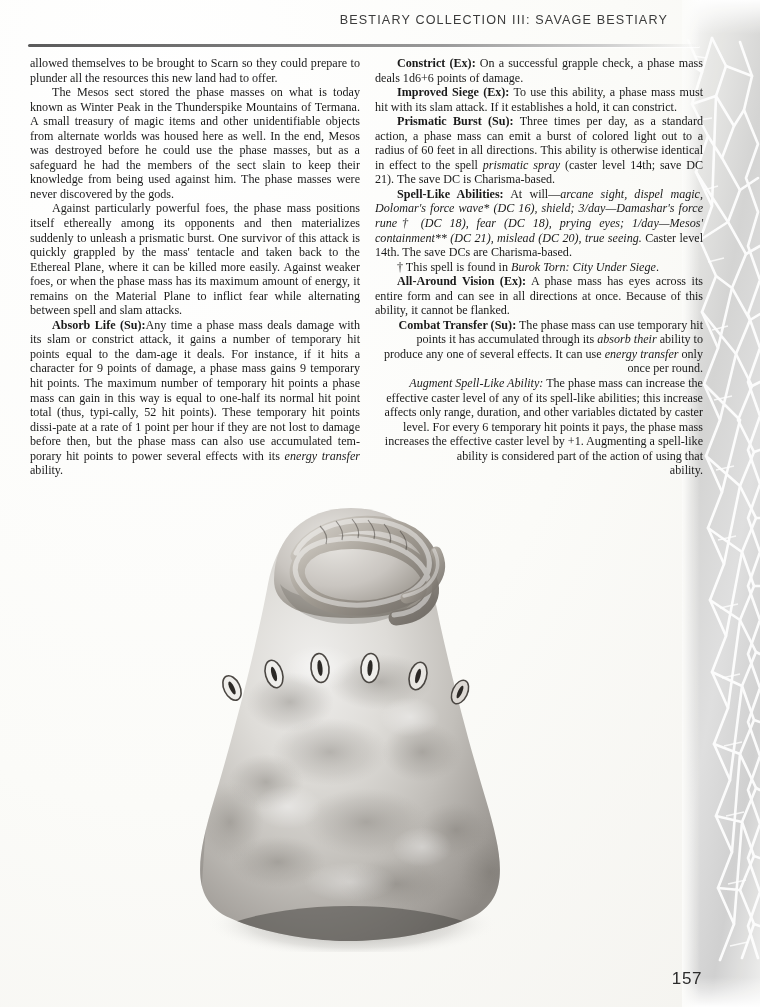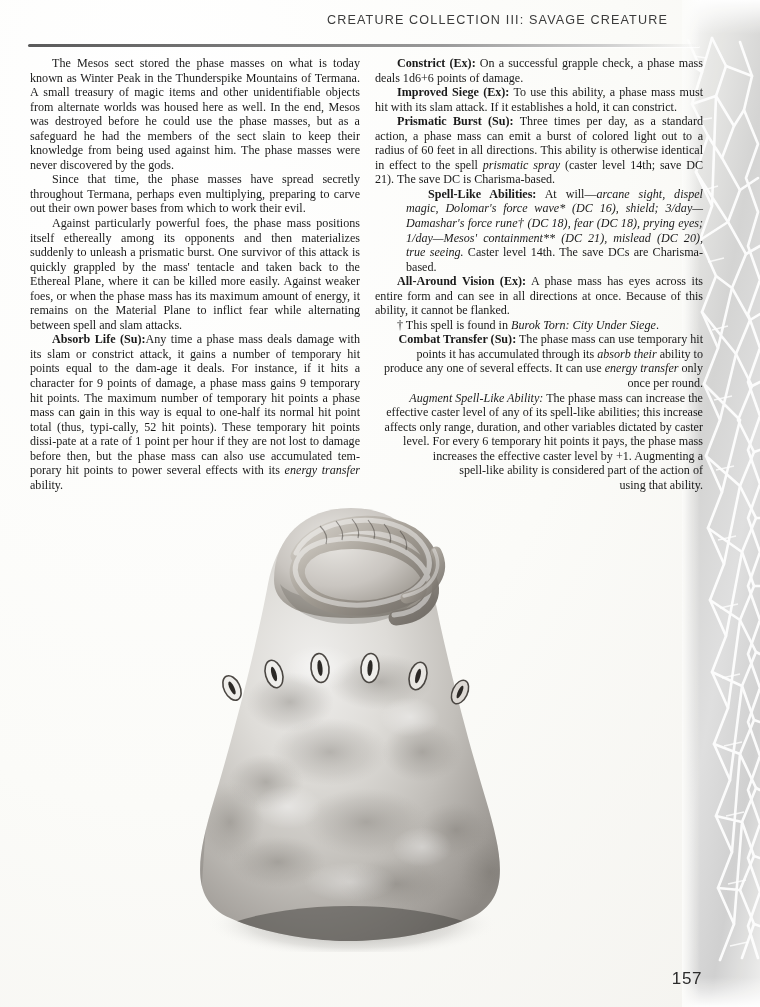--- a/index.html
+++ b/index.html
@@ -132,21 +132,21 @@
     </g>
     <g stroke="#ffffff" fill="none" stroke-width="1.4" opacity="0.8">
       <path d="M12,56 L24,58 M16,120 L30,118 M22,190 L36,186 M26,262 L42,258 M30,330 L46,326 M32,400 L50,396 M34,470 L52,466 M36,540 L54,536 M38,608 L56,604 M40,678 L58,674 M42,746 L60,742 M44,816 L62,812 M46,884 L64,880 M48,946 L66,942"></path>
     </g>
   </svg>
   <div class="fadeTop"></div>
   <div class="fadeBot"></div>
   <div class="fadeLeft"></div>
 </div>
 
-<div id="runhead">CREATURE COLLECTION III: SAVAGE CREATURE</div>
+<div id="runhead">BESTIARY COLLECTION III: SAVAGE BESTIARY</div>
 <div id="headrule"></div>
 
 <div id="art">
   <svg viewBox="0 0 360 500">
     <defs>
       <radialGradient id="body" cx="38%" cy="36%" r="78%">
         <stop offset="0%" stop-color="#efeeec"></stop>
         <stop offset="32%" stop-color="#dedcd8"></stop>
         <stop offset="62%" stop-color="#c2bfba"></stop>
         <stop offset="88%" stop-color="#a09c97"></stop>
@@ -314,22 +314,22 @@
   <div class="shaper" style="height:15px;width:200px;"></div>
   <div class="shaper" style="height:15px;width:204px;"></div>
   <div class="shaper" style="height:15px;width:208px;"></div>
   <div class="shaper" style="height:15px;width:212px;"></div>
   <div class="shaper" style="height:15px;width:216px;"></div>
   <div class="shaper" style="height:15px;width:220px;"></div>
   <div class="shaper" style="height:15px;width:224px;"></div>
   <div class="shaper" style="height:15px;width:228px;"></div>
   <div class="shaper" style="height:15px;width:230px;"></div>
 
+  <p class="noind">allowed themselves to be brought to Scarn so they could prepare to plunder all the resources this new land had to offer.</p>
   <p>The Mesos sect stored the phase masses on what is today known as Winter Peak in the Thunderspike Mountains of Termana. A small treasury of magic items and other unidentifiable objects from alternate worlds was housed here as well. In the end, Mesos was destroyed before he could use the phase masses, but as a safeguard he had the members of the sect slain to keep their knowledge from being used against him. The phase masses were never discovered by the gods.</p>
-  <p>Since that time, the phase masses have spread secretly throughout Termana, perhaps even multiplying, preparing to carve out their own power bases from which to work their evil.</p>
 
 
   <p>Against particularly powerful foes, the phase mass positions itself ethereally among its opponents and then materializes suddenly to unleash a prismatic burst. One survivor of this attack is quickly grappled by the mass' tentacle and taken back to the Ethereal Plane, where it can be killed more easily. Against weaker foes, or when the phase mass has its maximum amount of energy, it remains on the Material Plane to inflict fear while alternating between spell and slam attacks.</p>
 
   <p><b>Absorb Life (Su):</b><span>Any time a phase mass deals damage with its slam or constrict attack, it gains a number of temporary hit points equal to the dam-age it deals. For instance, if it hits a character for 9 points of damage, a phase mass gains 9 temporary hit points. The maximum number of temporary hit points a phase mass can gain in this way is equal to one-half its normal hit point total (thus, typi-cally, 52 hit points). These temporary hit points dissi-pate at a rate of 1 point per hour if they are not lost to damage before then, but the phase mass can also use accumulated tem-porary hit points to power several effects with its </span><i>energy transfer</i><span> ability.</span></p>
 </div>
 
 <div id="colR" class="col">
 
   <div class="shaper" style="height:400px;width:0px;"></div>
@@ -351,24 +351,24 @@
   <div class="shaper" style="height:15px;width:166px;"></div>
   <div class="shaper" style="height:15px;width:172px;"></div>
   <div class="shaper" style="height:300px;width:176px;"></div>
 
   <p class="ind" style="text-align:justify;"><b>Constrict (Ex):</b><span> On a successful grapple check, a phase mass deals 1d6+6 points of damage.</span></p>
 
   <p class="ind" style="text-align:justify;"><b>Improved Siege (Ex):</b><span> To use this ability, a phase mass must hit with its slam attack. If it establishes a hold, it can constrict.</span></p>
 
   <p class="ind" style="text-align:justify;"><b>Prismatic Burst (Su):</b><span> Three times per day, as a standard action, a phase mass can emit a burst of colored light out to a radius of 60 feet in all directions. This ability is otherwise identical in effect to the spell </span><i>prismatic spray</i><span> (caster level 14th; save DC 21). The save DC is Charisma-based.</span></p>
 
-  <p class="ind" style="text-align:justify;margin-left:31px;"><b>Spell-Like Abilities:</b><span> At will—</span><i>arcane sight, dispel magic, Dolomar's force wave* (DC 16), shield; 3/day—Damashar's force rune† (DC 18), fear (DC 18), prying eyes; 1/day—Mesos' containment** (DC 21), mislead (DC 20), true seeing.</i><span> Caster level 14th. The save DCs are Charisma-based.</span></p>
+  <p class="ind" style="text-align:justify;"><b>Spell-Like Abilities:</b><span> At will—</span><i>arcane sight, dispel magic, Dolomar's force wave* (DC 16), shield; 3/day—Damashar's force rune† (DC 18), fear (DC 18), prying eyes; 1/day—Mesos' containment** (DC 21), mislead (DC 20), true seeing.</i><span> Caster level 14th. The save DCs are Charisma-based.</span></p>
+
+  <p class="ind" style="text-align:justify;"><span>†</span><span> This spell is found in </span><i>Burok Torn: City Under Siege</i><span>.</span></p>
 
   <p class="ind" style="text-align:justify;"><b>All-Around Vision (Ex):</b><span> A phase mass has eyes across its entire form and can see in all directions at once. Because of this ability, it cannot be flanked.</span></p>
-
-  <p class="ind" style="text-align:justify;"><span>†</span><span> This spell is found in </span><i>Burok Torn: City Under Siege</i><span>.</span></p>
 
   <p class="ind"><b>Combat Transfer (Su):</b><span> The phase mass can use temporary hit points it has accumulated through its </span><i>absorb their</i><span> ability to produce any one of several effects. It can use </span><i>energy transfer</i><span> only once per round.</span></p>
 
   <p class="ind"><i>Augment Spell-Like Ability:</i><span> The phase mass can increase the effective caster level of any of its spell-like abilities; this increase affects only range, duration, and other variables dictated by caster level. For every 6 temporary hit points it pays, the phase mass increases the effective caster level by +1. Augmenting a spell-like ability is considered part of the action of using that ability.</span></p>
 </div>
 
 <div id="folio">157</div>
 
 </body></html>

